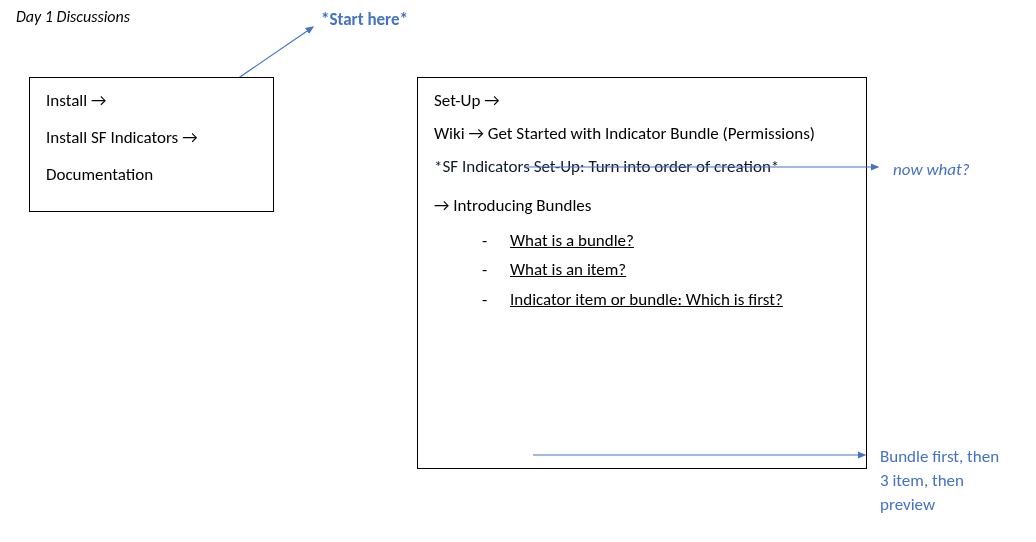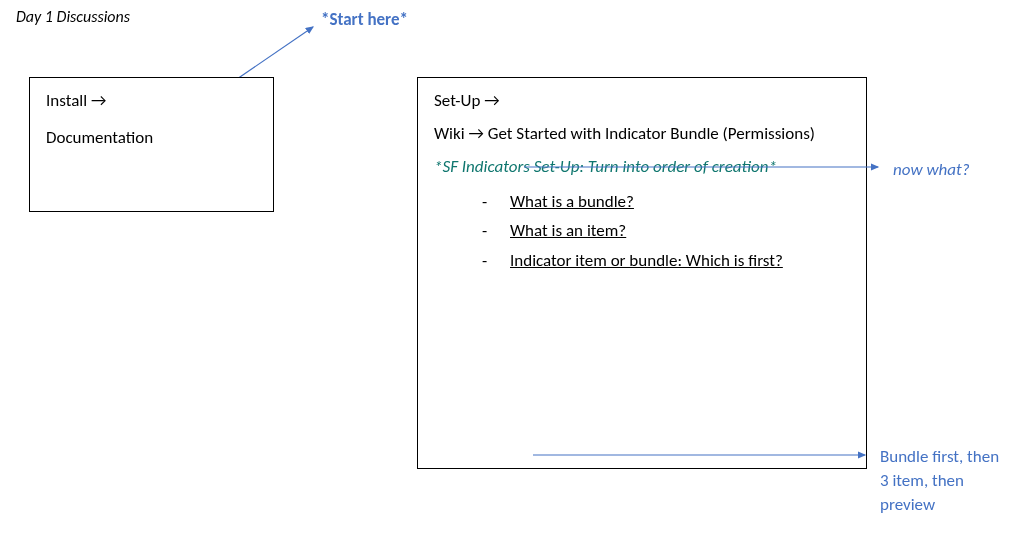--- a/index.html
+++ b/index.html
@@ -39,22 +39,21 @@
       top: 77px;
       width: 450px;
       height: 392px;
       margin-left: 22px;
     }
     .box-right .line {
       margin-bottom: 10px;
       line-height: 1.35;
     }
     .blue {
-      color: #0f766e;
-      font-style: italic;
+      color: #0f172a;
     }
     .annotation {
       position: absolute;
       color: #4472c4;
       font-size: 17px;
       line-height: 1.4;
     }
     .arrow-svg {
       position: absolute;
       overflow: visible;
@@ -91,35 +90,43 @@
   </defs>
   <line x1="2" y1="56" x2="78" y2="4" stroke="#4472c4" stroke-width="1.2" marker-end="url(#arrowhead1)"></line>
 </svg>
 
 <div class="box box-left">
   <div class="line">
     <span>Install</span>
     <span>→</span>
   </div>
   <div class="line">
+    <span>Install SF Indicators</span>
+    <span>→</span>
+  </div>
+  <div class="line">
     <span>Documentation</span>
   </div>
 </div>
 
 <div class="box box-right">
   <div class="line">
     <span>Set-Up</span>
     <span>→</span>
   </div>
   <div class="line">
     <span>Wiki</span>
     <span>→</span>
     <span>Get Started with Indicator Bundle (Permissions)</span>
   </div>
   <div class="line blue">*SF Indicators Set-Up: Turn into order of creation*</div>
+  <div class="line" style="margin-top:16px;">
+    <span>→</span>
+    <span>Introducing Bundles</span>
+  </div>
   <div class="bullet-list">
     <div class="bullet-item">What is a bundle?</div>
     <div class="bullet-item">What is an item?</div>
     <div class="bullet-item">Indicator item or bundle: Which is first?</div>
   </div>
 </div>
 
 <div class="annotation" style="left:893px; top:158px;font-style:italic;">now what?</div>
 
 <svg class="arrow-svg" style="left:522px; top:161px;" width="362" height="12">

